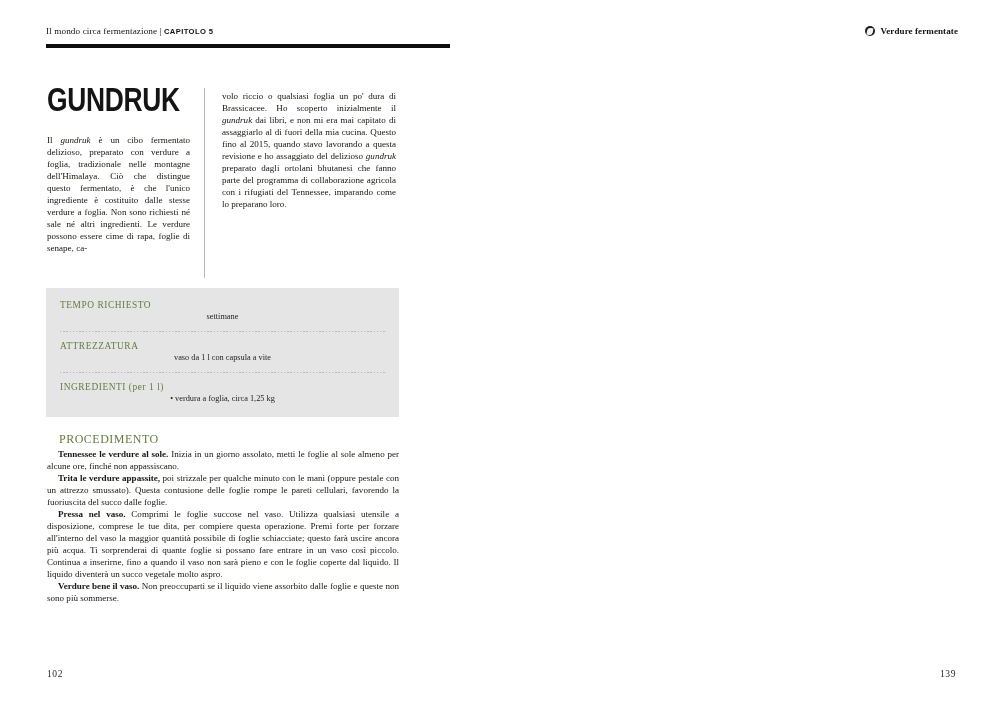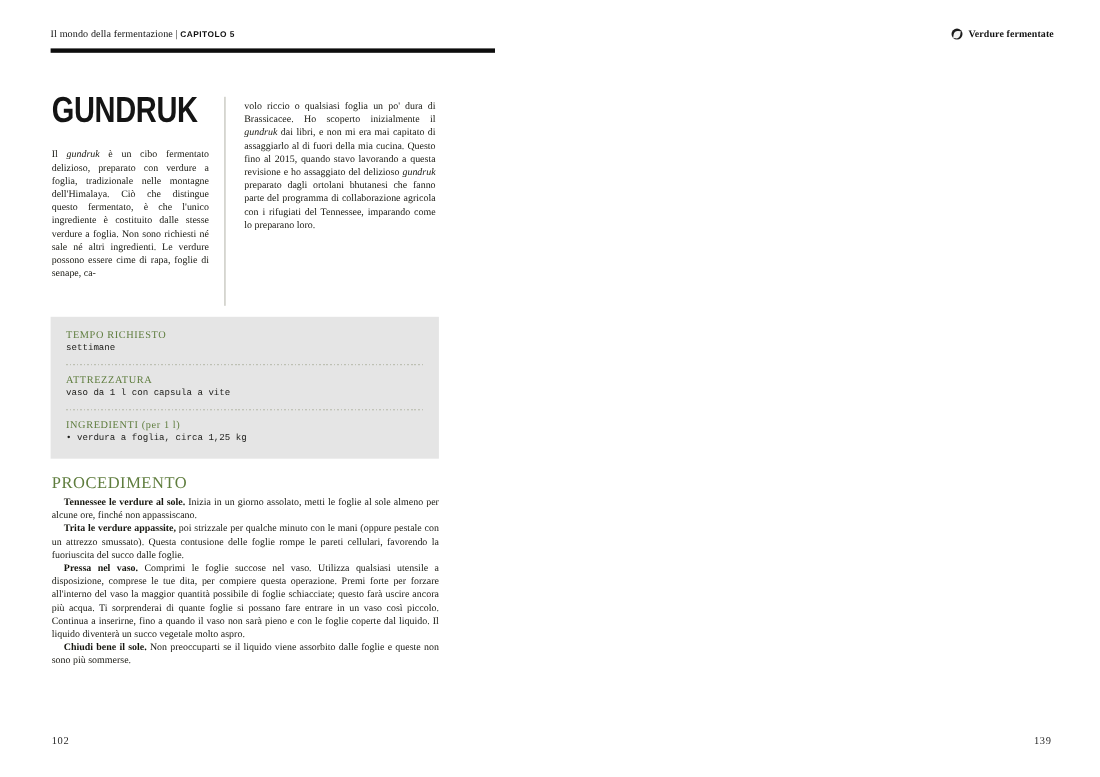--- a/index.html
+++ b/index.html
@@ -96,48 +96,49 @@
   }
   .info-h{
     font-family:"Liberation Serif", serif;
     font-weight:normal;
     font-size:9.4px;
     letter-spacing:.55px;
     color:#5f7d3e;
     margin:0 0 1px 0;
   }
   .info-v{
-    font-family:Liberation Mono, monospace;
+    font-family:Liberation Serif, serif;
     font-size:8.3px;
     color:#1d1d1a;
     margin:0;
     line-height:11px;
+    text-align:center;
   }
   .dotrule{
     height:1px;margin:9px 0 9px 0;
     background-image:repeating-linear-gradient(to right,#b9bcae 0 1.4px,transparent 1.4px 3.2px);
   }
 
   #procedimento{position:absolute;left:47px;top:432px;width:352px;}
   .sec-h{
     font-family:"Liberation Serif", serif;
-    font-size:15px;letter-spacing:.5px;color:#5f7d3e;
-    margin:0 0 1px 0;
+    font-size:12px;letter-spacing:.5px;color:#5f7d3e;
+    margin:0 0 1px 12px;
   }
   .proc p{margin:0;text-indent:11px;}
 </style>
 </head>
 <body>
 
 <div class="spread">
 
   <div class="page page-left">
 
     <div class="runhead left">
-      <span>Il mondo della fermentazione</span><span> | </span><span class="chapter">CAPITOLO 5</span>
+      <span>Il mondo circa fermentazione</span><span> | </span><span class="chapter">CAPITOLO 5</span>
     </div>
     <div class="head-rule left"></div>
 
     <h1 class="recipe-title" id="gundruk-title">GUNDRUK</h1>
 
     <div class="col-rule" id="left-col-rule"></div>
 
     <div class="body-col" id="gundruk-col1">Il <i>gundruk</i> è un cibo fermentato delizioso, preparato con verdure a foglia, tradizionale nelle montagne dell'Himalaya. Ciò che distingue questo fermentato, è che l'unico ingrediente è costituito dalle stesse verdure a foglia. Non sono richiesti né sale né altri ingredienti. Le verdure possono essere cime di rapa, foglie di senape, ca-</div>
 
     <div class="body-col" id="gundruk-col2">volo riccio o qualsiasi foglia un po' dura di Brassicacee. Ho scoperto inizialmente il <i>gundruk</i> dai libri, e non mi era mai capitato di assaggiarlo al di fuori della mia cucina. Questo fino al 2015, quando stavo lavorando a questa revisione e ho assaggiato del delizioso <i>gundruk</i> preparato dagli ortolani bhutanesi che fanno parte del programma di collaborazione agricola con i rifugiati del Tennessee, imparando come lo preparano loro.</div>
@@ -158,21 +159,21 @@
         <p class="info-v">• verdura a foglia, circa 1,25 kg</p>
       </div>
     </div>
 
     <div id="procedimento">
       <p class="sec-h">PROCEDIMENTO</p>
       <div class="body-col proc" id="proc-steps">
           <p><b>Tennessee le verdure al sole.</b> Inizia in un giorno assolato, metti le foglie al sole almeno per alcune ore, finché non appassiscano.</p>
           <p><b>Trita le verdure appassite,</b> poi strizzale per qualche minuto con le mani (oppure pestale con un attrezzo smussato). Questa contusione delle foglie rompe le pareti cellulari, favorendo la fuoriuscita del succo dalle foglie.</p>
           <p><b>Pressa nel vaso.</b> Comprimi le foglie succose nel vaso. Utilizza qualsiasi utensile a disposizione, comprese le tue dita, per compiere questa operazione. Premi forte per forzare all'interno del vaso la maggior quantità possibile di foglie schiacciate; questo farà uscire ancora più acqua. Ti sorprenderai di quante foglie si possano fare entrare in un vaso così piccolo. Continua a inserirne, fino a quando il vaso non sarà pieno e con le foglie coperte dal liquido. Il liquido diventerà un succo vegetale molto aspro.</p>
-          <p><b>Chiudi bene il sole.</b> Non preoccuparti se il liquido viene assorbito dalle foglie e queste non sono più sommerse.</p>
+          <p><b>Verdure bene il vaso.</b> Non preoccuparti se il liquido viene assorbito dalle foglie e queste non sono più sommerse.</p>
         </div>
     </div>
 
     <div class="folio left">102</div>
   </div>
 
   <div class="page page-right">
 
     <div class="runhead right">
       <span class="leaf-ico"></span>

